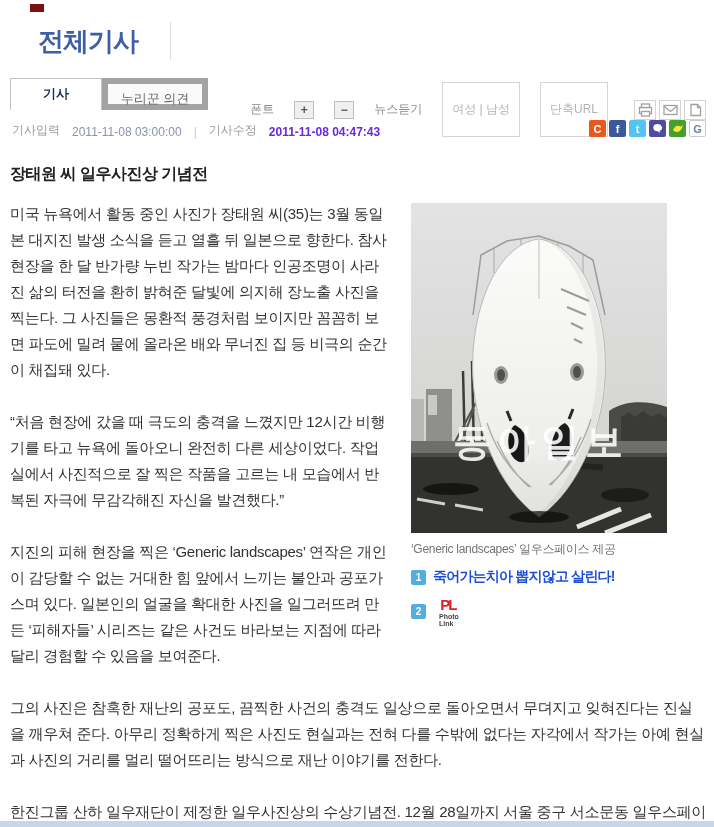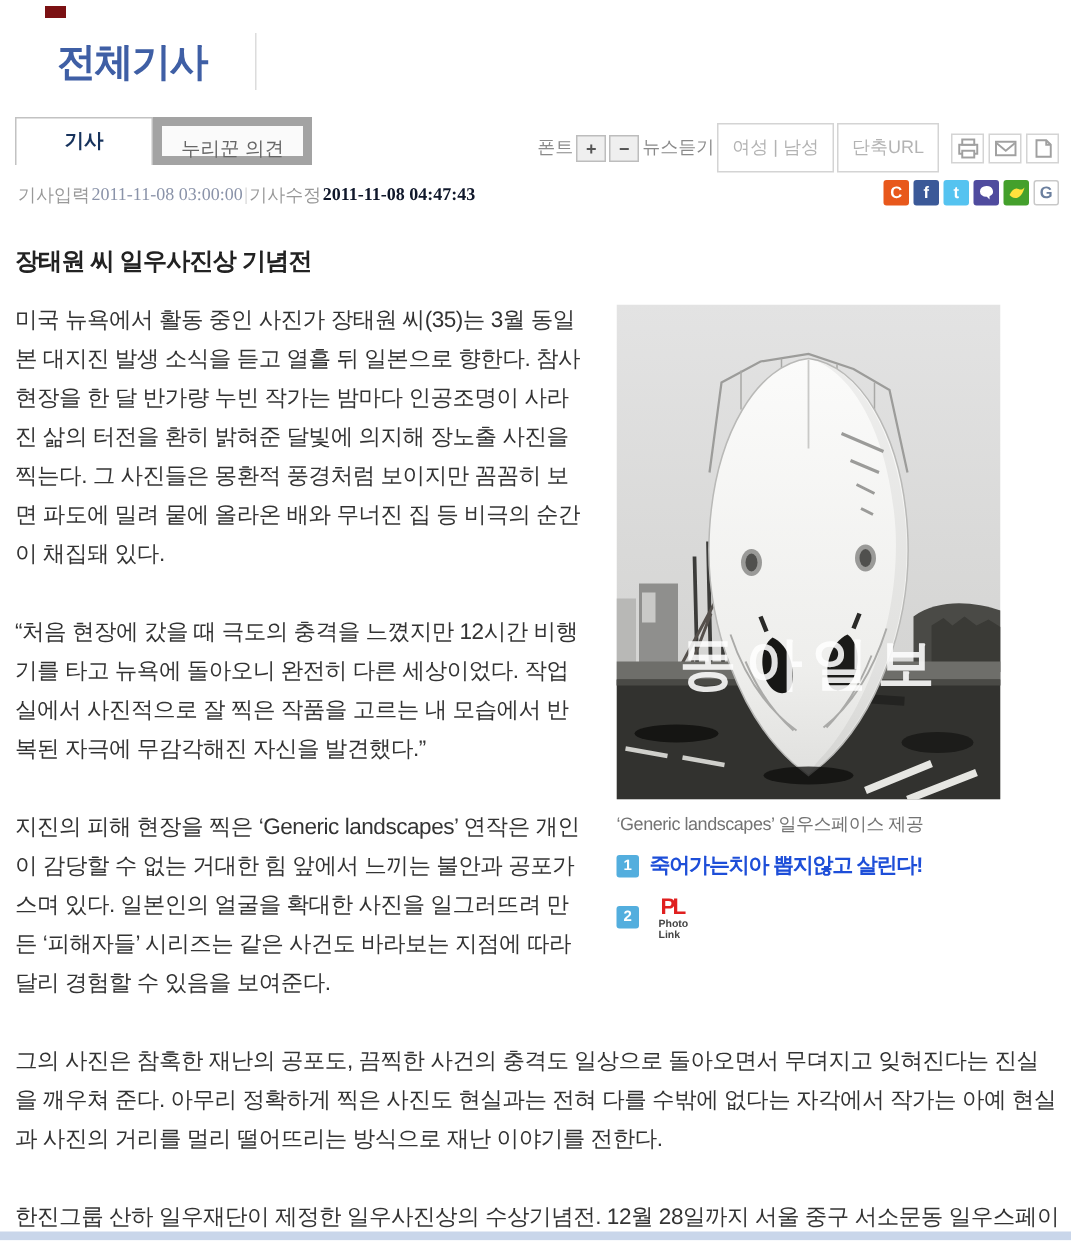--- a/index.html
+++ b/index.html
@@ -12,35 +12,35 @@
   .section-label { position:absolute; left:38px; top:24px; font-size:26px; font-weight:bold; color:#3f5fa5; letter-spacing:-1px; }
   .v-div { position:absolute; left:170px; top:22px; width:1px; height:38px; background:#dcdcdc; }
   .page-title { position:absolute; left:184px; top:20px; font-size:28px; font-weight:bold; color:#121212; letter-spacing:-1.5px; white-space:nowrap; }
 
   
   .tabrow { position:absolute; left:10px; right:8px; top:78px; height:34px; }
   .tabs { position:absolute; left:0; top:0; display:flex; }
   .tab { height:32px; line-height:30px; text-align:center; font-size:13px; cursor:pointer; }
   .tab.active { width:92px; background:#fff; border:1px solid #c2c2c2; border-bottom:none; color:#16325c; font-weight:bold; }
   .tab.inactive { width:106px; background:#fafafa; border:6px solid #a3a3a3; color:#666; }
-  .toolbar { position:absolute; right:0; top:4px; display:flex; align-items:center; gap:2px; font-size:12px; color:#999; }
+  .toolbar { position:absolute; right:0; top:4px; display:flex; align-items:center; gap:20px; font-size:12px; color:#999; }
   .tb-label { color:#8a8a8a; }
   .tb-btn-sq { width:20px; height:18px; background:#efefef; border:1px solid #bdbdbd; color:#555; font-weight:bold; font-size:12px; line-height:16px; text-align:center; cursor:pointer; }
-  .tb-btn { border:1px solid #d4d4d4; background:#fff; color:#b3b3b3; font-size:12px; padding:7px 9px; cursor:pointer; white-space:nowrap; }
+  .tb-btn { border:1px solid #d4d4d4; background:#fff; color:#b3b3b3; font-size:12px; padding:18px 9px; cursor:pointer; white-space:nowrap; }
   .icon-group { display:flex; gap:3px; margin-left:6px; }
   .icon-btn { width:22px; height:20px; border:1px solid #d4d4d4; background:#fff; display:flex; align-items:center; justify-content:center; cursor:pointer; }
   .icon-btn svg { display:block; }
 
   
   .metarow { position:absolute; left:12px; right:8px; top:120px; height:18px; font-size:12px; }
-  .meta-left { position:absolute; left:0; top:2px; display:flex; gap:1px; align-items:flex-start;font-family:Liberation Serif, serif; }
+  .meta-left { position:absolute; left:0; top:2px; display:flex; gap:12px; align-items:flex-end; }
   .meta-label { color:#999; }
   .meta-val1 { color:#8a93a9; }
   .meta-sep { color:#ccc; }
-  .meta-val2 { color:#0f172a; font-weight:bold; }
+  .meta-val2 { color:#6d28d9; font-weight:bold; }
   .share { position:absolute; right:0; top:0; display:flex; gap:3px; }
   .share-ic { width:17px; height:17px; border-radius:2px; display:flex; align-items:center; justify-content:center; font-size:11px; font-weight:bold; cursor:pointer; }
   .ic-c { background:#e8581c; color:#fff; }
   .ic-f { background:#3b5998; color:#fff; }
   .ic-t { background:#55c3f0; color:#fff; }
   .ic-b { background:#4f4b9e; }
   .ic-m { background:#44a02c; }
   .ic-g { background:#fff; border:1px solid #c9c9c9; color:#6b7f9e; }
 
   

